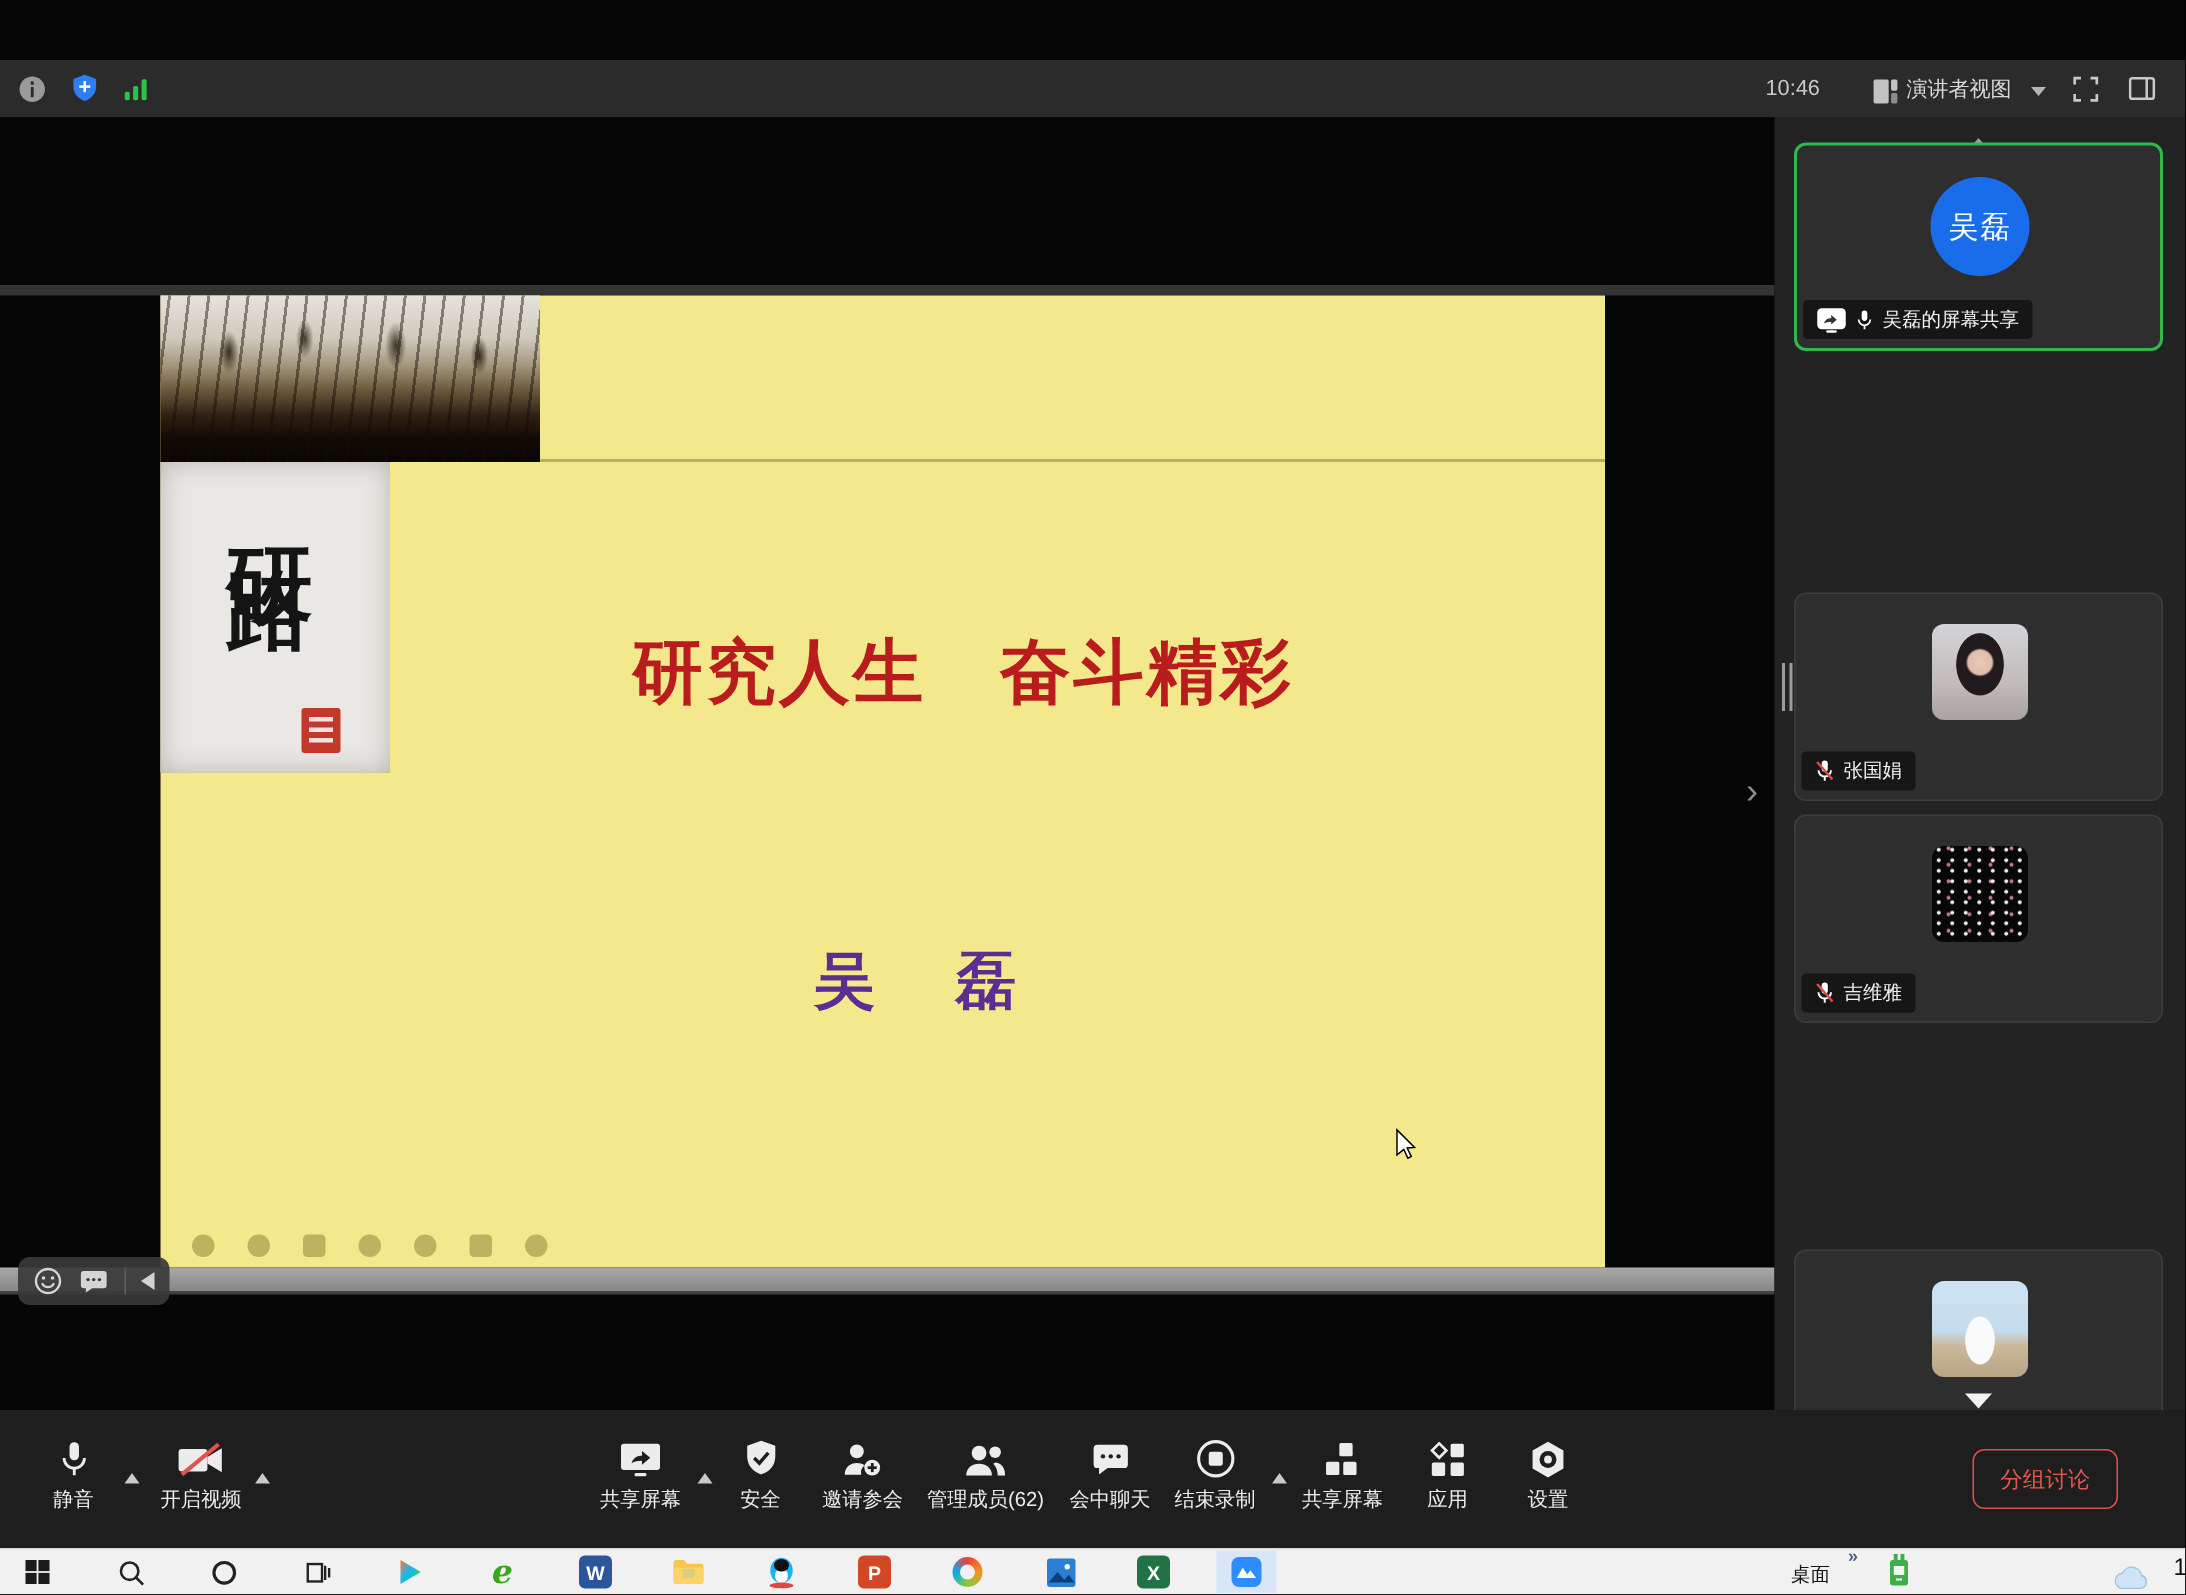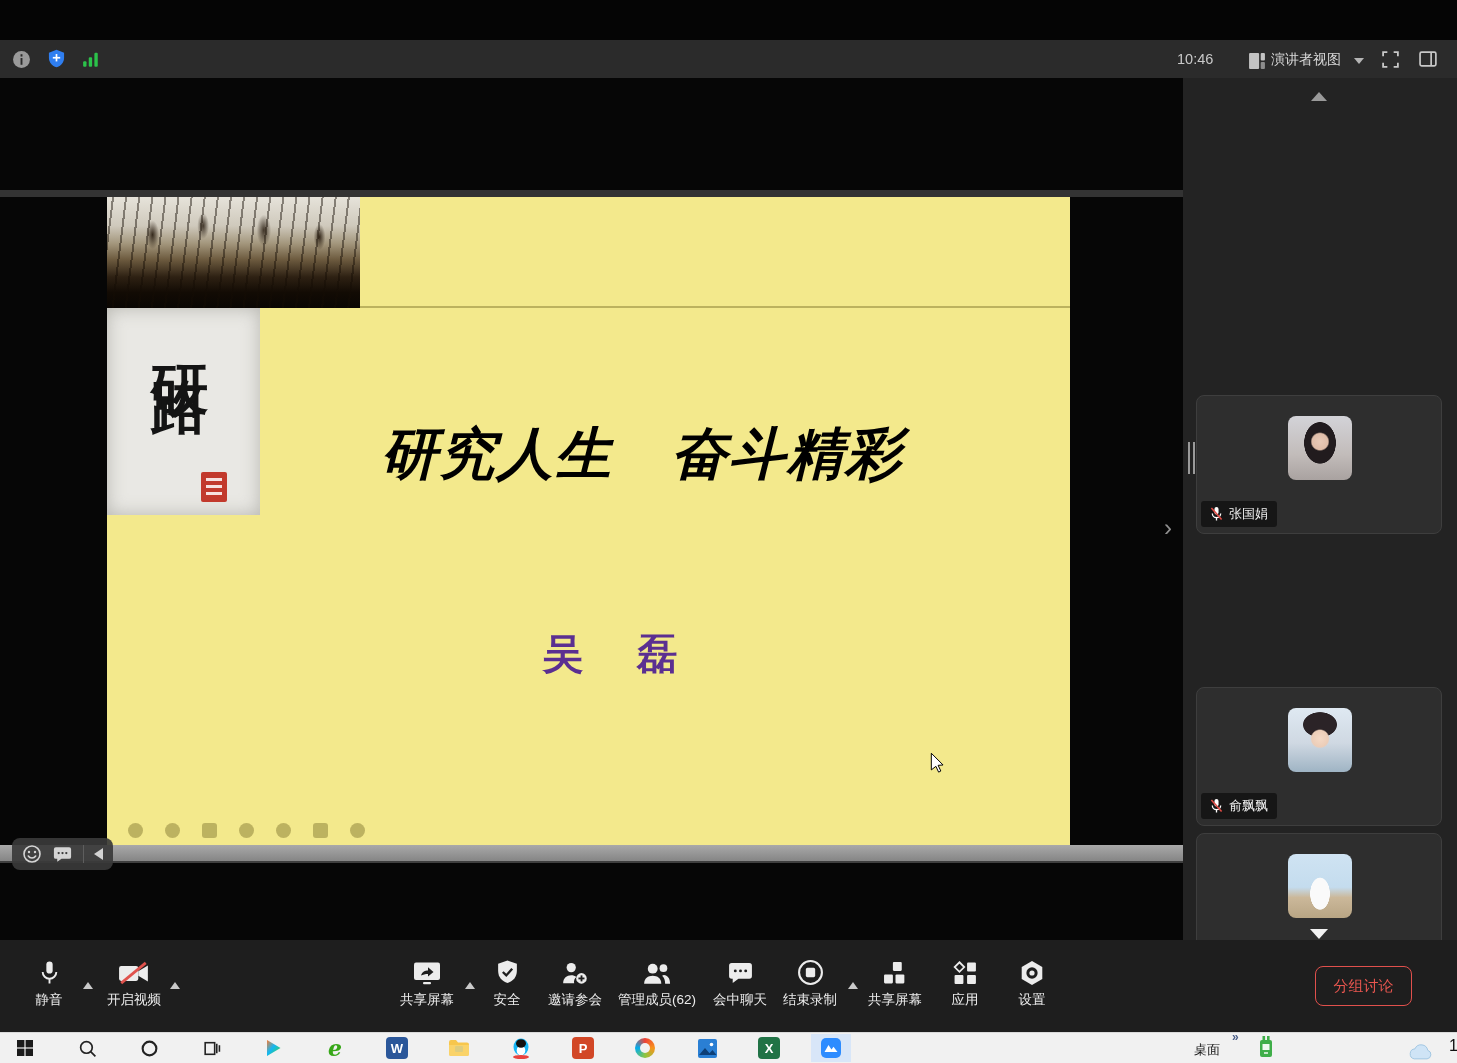--- a/index.html
+++ b/index.html
@@ -34,21 +34,21 @@
        linear-gradient(180deg,#e6e3da 0%,#cfc9bc 26%,#a3967c 42%,#6e5c40 56%,#2e2113 72%,#120b04 86%,#0a0603 100%);}
   #strip-line{position:absolute;left:0;top:109px;width:100%;height:2px;background:rgba(100,90,20,.38);}
   #calligraphy{position:absolute;left:0;top:111px;width:153px;height:207px;background:#e9e8e4;
      box-shadow:inset 0 0 18px rgba(120,120,110,.45);}
   #calli-text{position:absolute;left:44px;top:12px;writing-mode:vertical-rl;text-orientation:upright;
      font-family:"DejaVu Serif",serif;font-weight:700;font-size:58px;color:#141414;letter-spacing:12px;line-height:1;}
   #seal{position:absolute;left:94px;top:164px;width:26px;height:30px;background:#c2392c;border-radius:2px;}
   #seal i{position:absolute;left:5px;top:6px;width:16px;height:3px;background:rgba(255,255,255,.85);}
   #seal i+i{top:13px;} #seal i+i+i{top:20px;}
   #slide-title{position:absolute;left:150px;top:220px;width:770px;text-align:center;
-     font-size:56px;font-weight:900;color:#000000;letter-spacing:2px;font-style:italic;}
+     font-size:47px;font-weight:900;color:#b91c1c;letter-spacing:2px;}
   #slide-subtitle{position:absolute;left:40px;top:325px;width:926px;text-align:center;
      font-size:29px;font-weight:800;color:#5b2f91;}
   #slide-presenter{position:absolute;left:150px;top:430px;width:712px;text-align:center;
      font-size:41px;font-weight:800;color:#5b2f91;letter-spacing:6px;}
   #dim-icons{position:absolute;left:21px;top:626px;display:flex;gap:22px;}
   #dim-icons span{width:15px;height:15px;border-radius:50%;background:rgba(122,110,42,.45);display:inline-block;}
   #dim-icons span:nth-child(3),#dim-icons span:nth-child(6){border-radius:3px;}
   #graybar{position:absolute;left:0;top:767px;width:100%;height:18px;
      background:linear-gradient(#a9a9a9,#858585);border-bottom:2px solid #3f3f3f;box-sizing:border-box;}
   #floatbar{position:absolute;left:12px;top:760px;height:32px;background:rgba(58,58,58,.92);
@@ -232,48 +232,64 @@
     </div>
     <span id="expand-chevron">›</span>
     <svg id="cursor" width="15" height="21" viewBox="0 0 12 17">
       <path d="M1 1l9.5 9.5-4 .3 2.2 4.6-1.8.9-2.2-4.7L1 14.5z" fill="#fff" stroke="#000" stroke-width="0.8"></path>
     </svg>
   </div>
 
   <div id="sidebar">
     <div class="tri-up-g" style="position:absolute;left:128px;top:14px;"></div>
 
+    <div class="tile active" style="top:17px;">
+      <div class="av-circle">吴磊</div>
+      <div class="tag">
+        <svg width="20" height="17" viewBox="0 0 20 17">
+          <rect x="0.5" y="0.5" width="19" height="14" rx="3" fill="#fff"></rect>
+          <path d="M5 10.5c.8-2.6 2.8-3.4 4.8-3.4V5l3.7 3.2-3.7 3.2V9.6c-1.9 0-3.4.3-4.8.9z" fill="#333"></path>
+          <rect x="6.5" y="15.2" width="7" height="1.6" rx="0.8" fill="#fff"></rect>
+        </svg>
+        <svg width="12" height="15" viewBox="0 0 14 17">
+          <rect x="4.8" y="1" width="4.4" height="8" rx="2.2" fill="#fff"></rect>
+          <path d="M2.5 8a4.5 4.5 0 0 0 9 0" stroke="#fff" stroke-width="1.4" fill="none"></path>
+          <line x1="7" y1="12.7" x2="7" y2="15.5" stroke="#fff" stroke-width="1.4"></line>
+        </svg>
+        <span>吴磊的屏幕共享</span>
+      </div>
+    </div>
 
 
     <div class="tile" style="top:317px;">
       <div class="av av3"></div>
       <div class="tag">
         <svg width="13" height="16" viewBox="0 0 14 17">
           <rect x="4.8" y="1" width="4.4" height="8" rx="2.2" fill="#fff"></rect>
           <path d="M2.5 8a4.5 4.5 0 0 0 9 0" stroke="#fff" stroke-width="1.4" fill="none"></path>
           <line x1="7" y1="12.7" x2="7" y2="15.5" stroke="#fff" stroke-width="1.4"></line>
           <line x1="1.5" y1="2" x2="12.5" y2="14.5" stroke="#e04b45" stroke-width="1.7"></line>
         </svg>
         <span>张国娟</span>
       </div>
     </div>
 
-
-    <div class="tile" style="top:609px;">
-      <div class="av av5"></div>
+    <div class="tile" style="top:465px;">
+      <div class="av av4"></div>
       <div class="tag">
         <svg width="13" height="16" viewBox="0 0 14 17">
           <rect x="4.8" y="1" width="4.4" height="8" rx="2.2" fill="#fff"></rect>
           <path d="M2.5 8a4.5 4.5 0 0 0 9 0" stroke="#fff" stroke-width="1.4" fill="none"></path>
           <line x1="7" y1="12.7" x2="7" y2="15.5" stroke="#fff" stroke-width="1.4"></line>
           <line x1="1.5" y1="2" x2="12.5" y2="14.5" stroke="#e04b45" stroke-width="1.7"></line>
         </svg>
-        <span>俞飘飘</span>
-      </div>
-    </div>
+        <span>吉维雅</span>
+      </div>
+    </div>
+
 
     <div class="tile" style="top:755px;">
       <div class="av av6"></div>
     </div>
 
     <div class="tri-down-w" style="position:absolute;left:127px;top:851px;"></div>
   </div>
 
   <div id="handle">
       <i></i>

